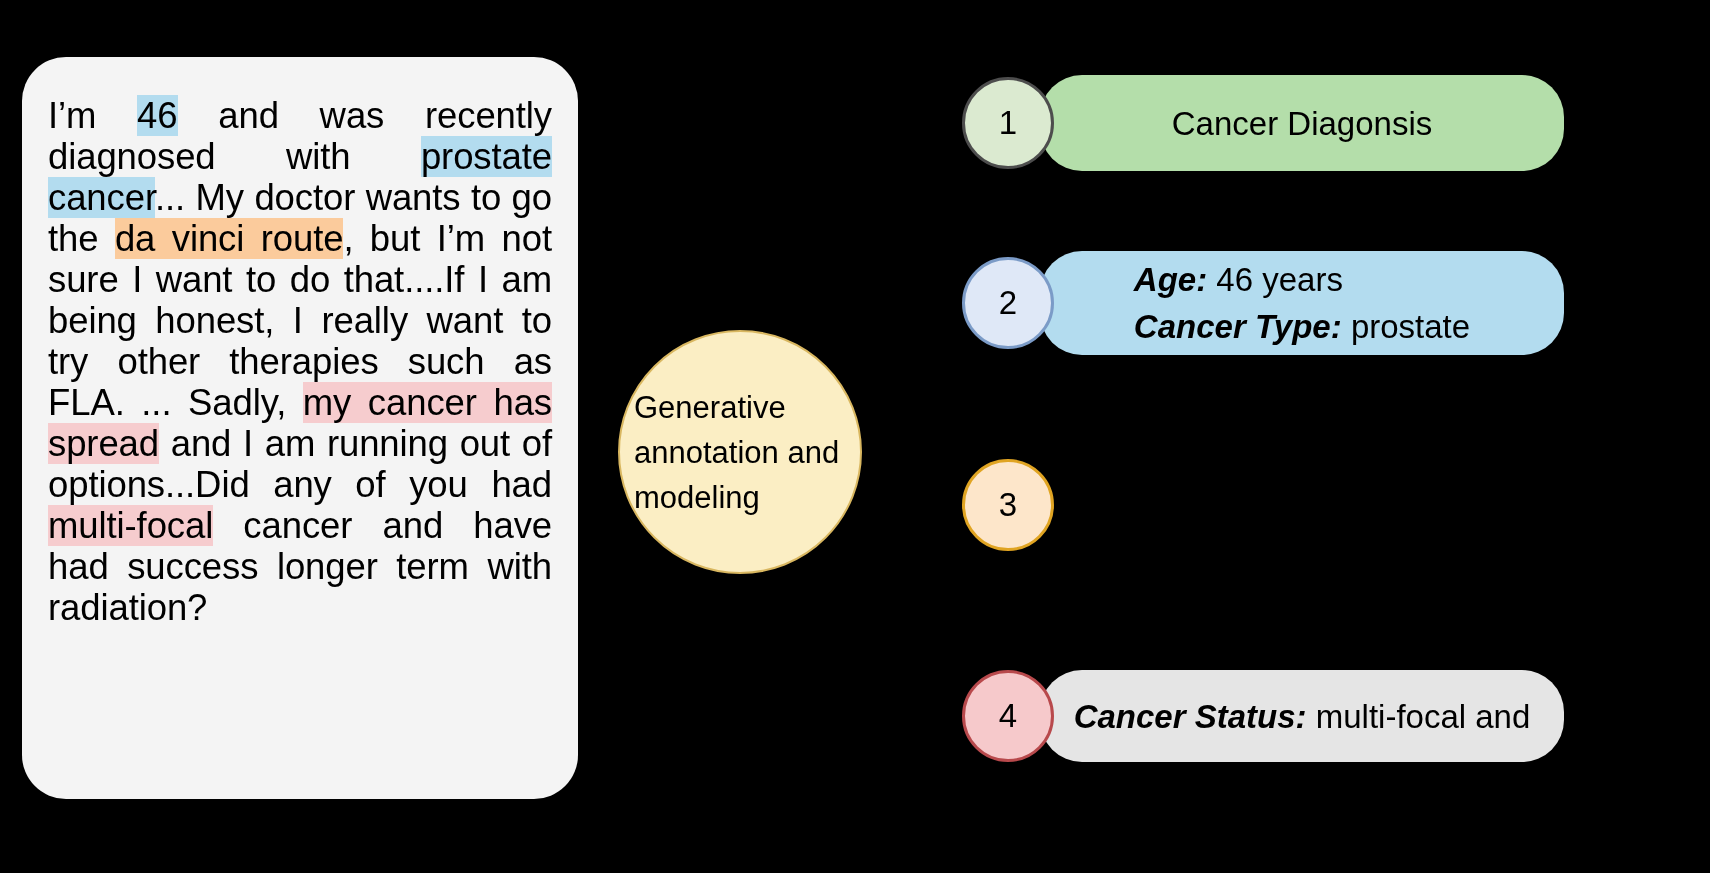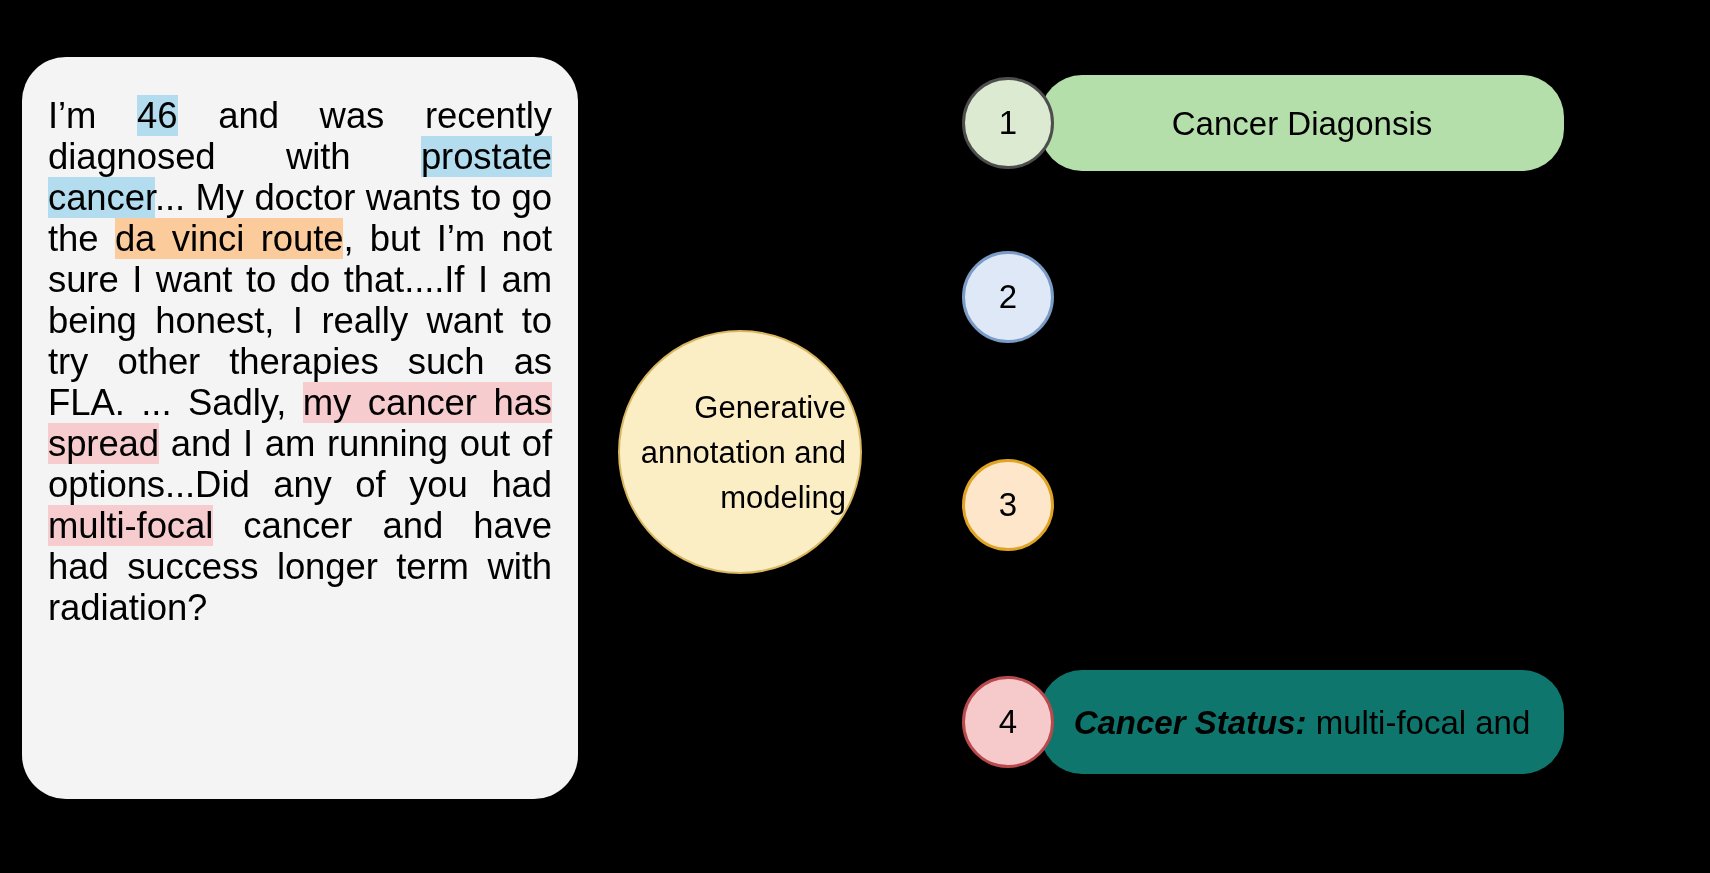--- a/index.html
+++ b/index.html
@@ -52,21 +52,21 @@
     border: 2px solid #d9b760;
     box-sizing: border-box;
     display: flex;
     align-items: center;
     justify-content: center;
   }
   #process-circle-label {
     font-size: 31px;
     line-height: 45px;
     color: #000000;
-    text-align: right;
+    text-align: left;
     padding: 0 14px;
   }
 
   
   .out-row {
     position: absolute;
     display: flex;
     align-items: center;
     left: 962px;
   }
@@ -116,21 +116,21 @@
   #row-2 .pill  { background: #b3dcef; width: 524px; height: 104px; }
 
   
   #row-3 { top: 459px; }
   #row-3 .badge { background: #fde6ca; border: 3px solid #e0a422; }
   #row-3 .pill  { background: #fbd3a4; width: 542px; height: 140px; }
 
   
   #row-4 { top: 670px; }
   #row-4 .badge { background: #f6c9cb; border: 3px solid #b8494c; }
-  #row-4 .pill  { background: #0f766e; width: 524px; height: 104px; }
+  #row-4 .pill  { background: #e5e5e5; width: 524px; height: 92px; }
 </style>
 </head>
 <body>
 
 <div id="post-card">
   <div id="post-text"><span>I’m </span><span class="hl-blue">46</span><span> and was recently diagnosed with </span><span class="hl-blue">prostate cancer</span><span>... My doctor wants to go the </span><span class="hl-orange">da vinci route</span><span>, but I’m not sure I want to do that....If I am being honest, I really want to try other therapies such as FLA. ... Sadly, </span><span class="hl-pink">my cancer has spread</span><span> and I am running out of options...Did any of you had </span><span class="hl-pink">multi-focal</span><span> cancer and have had success longer term with radiation?</span></div>
 </div>
 
 <div id="process-circle">
   <div id="process-circle-label">Generative annotation and modeling</div>
@@ -142,20 +142,23 @@
   </div>
   <div class="pill">
     <div class="pill-text"><span>Cancer Diagonsis</span></div>
   </div>
 </div>
 
 <div class="out-row" id="row-2">
   <div class="badge">
     <span>2</span>
   </div>
+  <div class="pill">
+    <div class="pill-text"><i>Age:</i><span> 46 years</span><br><i>Cancer Type:</i><span> prostate</span></div>
+  </div>
 </div>
 
 <div class="out-row" id="row-3">
   <div class="badge">
     <span>3</span>
   </div>
 </div>
 
 <div class="out-row" id="row-4">
   <div class="badge">

